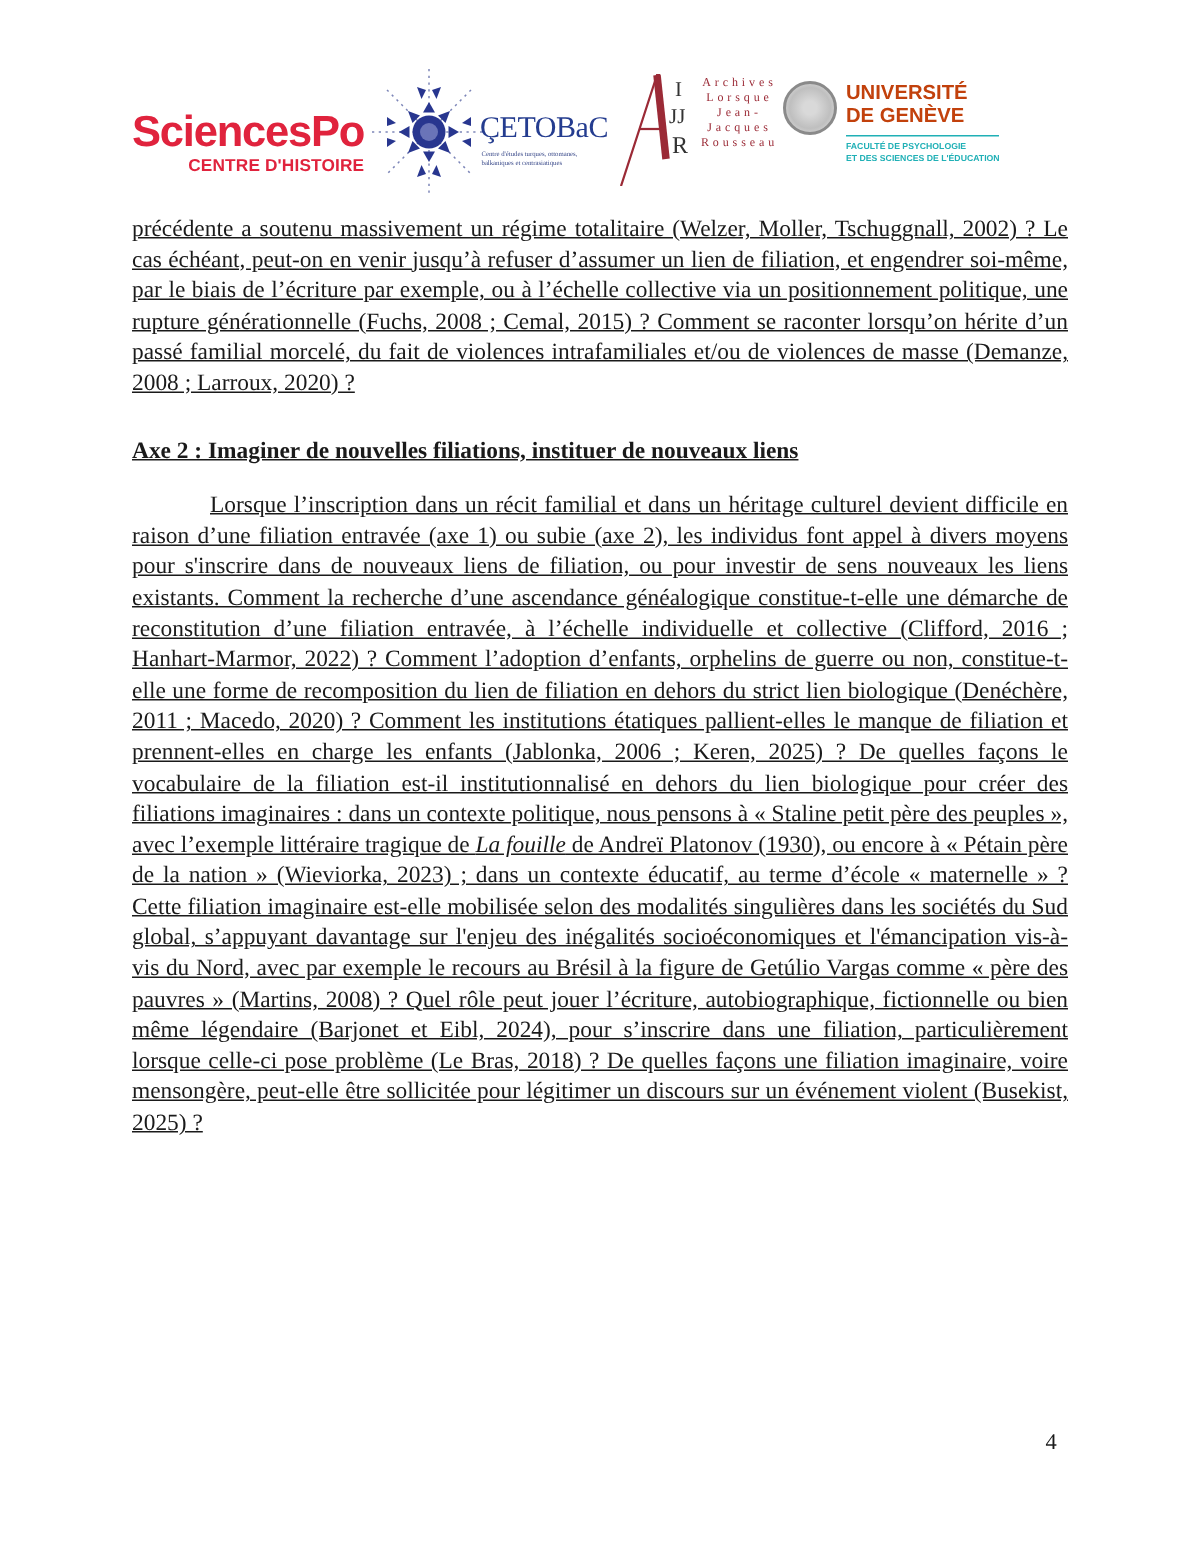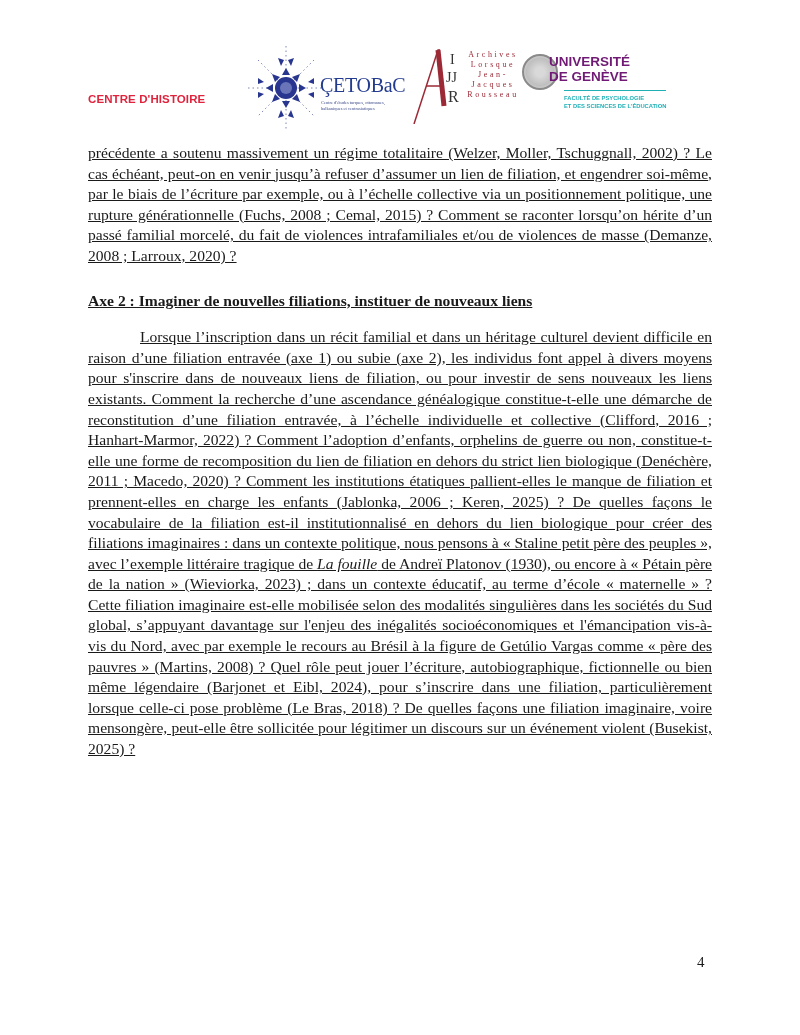--- a/index.html
+++ b/index.html
@@ -3,53 +3,54 @@
 <meta charset="utf-8">
 <style>
   html, body { margin: 0; padding: 0; background: #ffffff; }
   body { width: 800px; height: 1035px; position: relative; overflow: hidden; font-family: "Liberation Serif", "DejaVu Serif", serif; color: #1a1a1a; }
 
   .header { position: absolute; left: 0; top: 0; width: 800px; height: 130px; }
 
   
   .sp-logo { position: absolute; left: 88px; top: 74px; }
   .sp-title { font-family: "Liberation Sans", "DejaVu Sans", sans-serif; font-weight: bold; color: #e0233d; font-size: 29px; letter-spacing: -0.8px; line-height: 28px; }
-  .sp-sub { font-family: "Liberation Sans", "DejaVu Sans", sans-serif; font-weight: bold; color: #e0233d; font-size: 11.5px; line-height: 14px; margin-top: 18px; letter-spacing: 0.1px; }
+  .sp-sub { font-family: "Liberation Sans", "DejaVu Sans", sans-serif; font-weight: bold; color: #e0233d; font-size: 11.5px; line-height: 14px; margin-top: 2px; letter-spacing: 0.1px; text-align: right; }
 
   
   .cetobac { position: absolute; left: 248px; top: 46px; width: 160px; height: 84px; }
   .cetobac svg { position: absolute; left: 0; top: 0; }
   .ceto-title { position: absolute; left: 72px; top: 28px; font-family: "Liberation Serif", serif; color: #243c8f; font-size: 20px; letter-spacing: -0.3px; text-align: center; }
   .ceto-sub { position: absolute; left: 73px; top: 54px; width: 80px; font-family: "Liberation Serif", serif; color: #3a4a8a; font-size: 4.5px; line-height: 5.5px; }
 
   
   .aijjr { position: absolute; left: 412px; top: 46px; width: 110px; height: 78px; }
   .aijjr-text { position: absolute; left: 52px; top: 4px; font-family: "Liberation Serif", serif; color: #9b2a36; font-size: 8px; line-height: 10px; letter-spacing: 2.6px; text-align: center; }
 
   
   .unige { position: absolute; left: 522px; top: 50px; width: 160px; height: 70px; }
   .unige-seal { position: absolute; left: 0; top: 4px; width: 36px; height: 36px; border-radius: 50%; border: 2px solid #8a8a8a; box-sizing: border-box; background: radial-gradient(circle, #d9d9d9 20%, #bfbfbf 60%, #e6e6e6 100%); }
-  .unige-name { position: absolute; left: 27px; top: 4px; font-family: "Liberation Sans", "DejaVu Sans", sans-serif; font-weight: bold; font-size: 13.5px; line-height: 15px; color: #701a75; }
+  .unige-name { position: absolute; left: 42px; top: 4px; font-family: "Liberation Sans", "DejaVu Sans", sans-serif; font-weight: bold; font-size: 13.5px; line-height: 15px; color: #c2410c; }
   .unige-fac { position: absolute; left: 42px; top: 40px; font-family: "Liberation Sans", "DejaVu Sans", sans-serif; font-weight: bold; font-size: 5.8px; line-height: 8px; color: #20b0b6; border-top: 1px solid #20b0b6; padding-top: 3px; white-space: nowrap; }
 
   
   .content { position: absolute; left: 88px; top: 143px; width: 624px; text-decoration: underline; }
   .para { margin: 0; font-size: 15.6px; line-height: 20.6px; text-align: justify; text-align-last: left; }
   .para .indent { display: inline-block; width: 52px; }
   .heading { margin: 24px 0 16px 0; font-size: 15.6px; line-height: 20.6px; font-weight: bold; }
   em { font-style: italic; }
 
   .page-num { position: absolute; left: 697px; top: 954px; font-size: 15px; color: #1a1a1a; }
 </style>
 </head>
 <body>
 
 <div class="header">
 
   <div class="sp-logo">
+    <div class="sp-title">SciencesPo</div>
     <div class="sp-sub">CENTRE D'HISTOIRE</div>
   </div>
 
   <div class="cetobac">
     <svg width="80" height="84" viewBox="0 0 80 84">
       <g fill="none" stroke="#7d86b8" stroke-width="1" stroke-dasharray="1.5,3">
         <line x1="38" y1="0" x2="38" y2="84"></line>
         <line x1="0" y1="42" x2="76" y2="42"></line>
         <line x1="10" y1="14" x2="66" y2="70"></line>
         <line x1="66" y1="14" x2="10" y2="70"></line>

